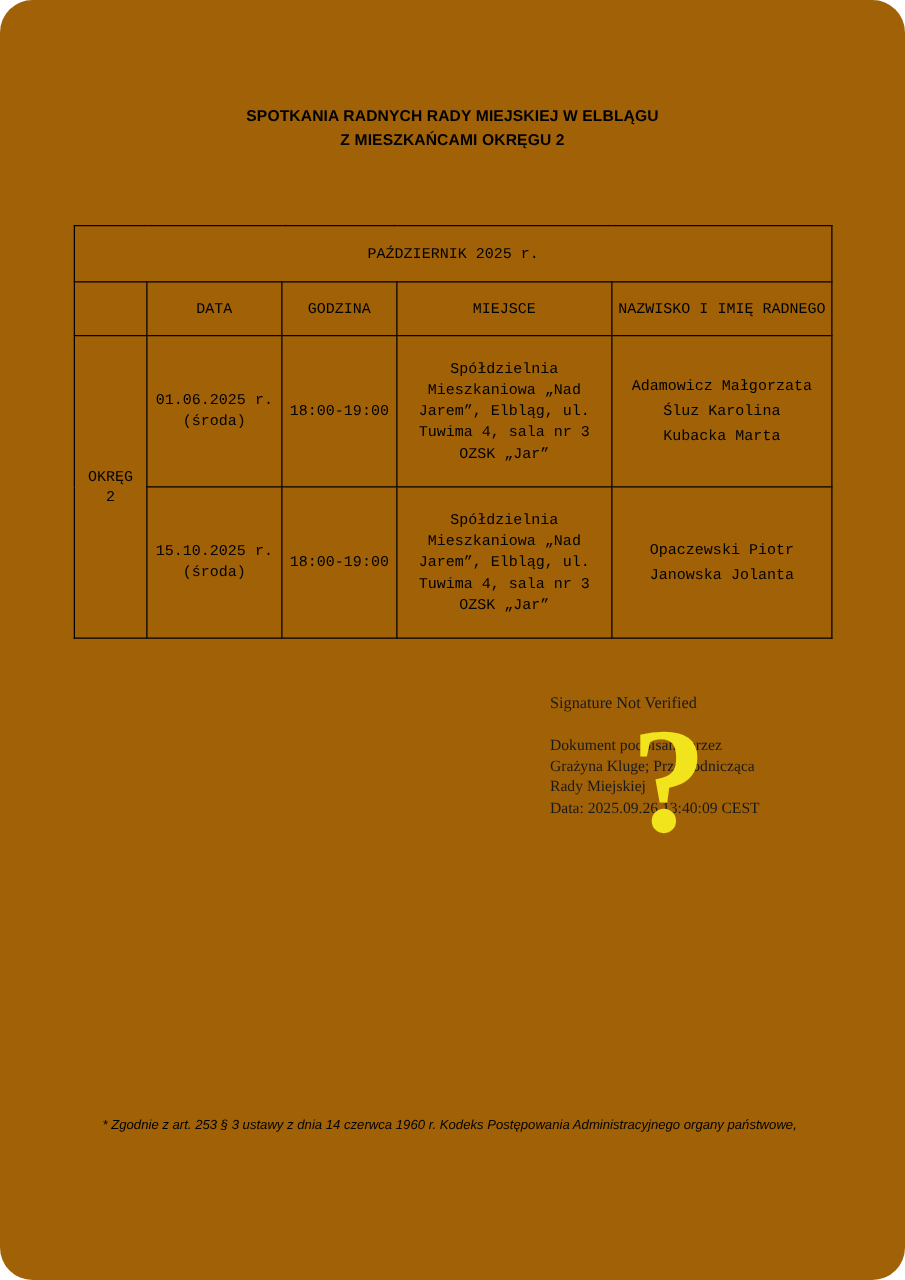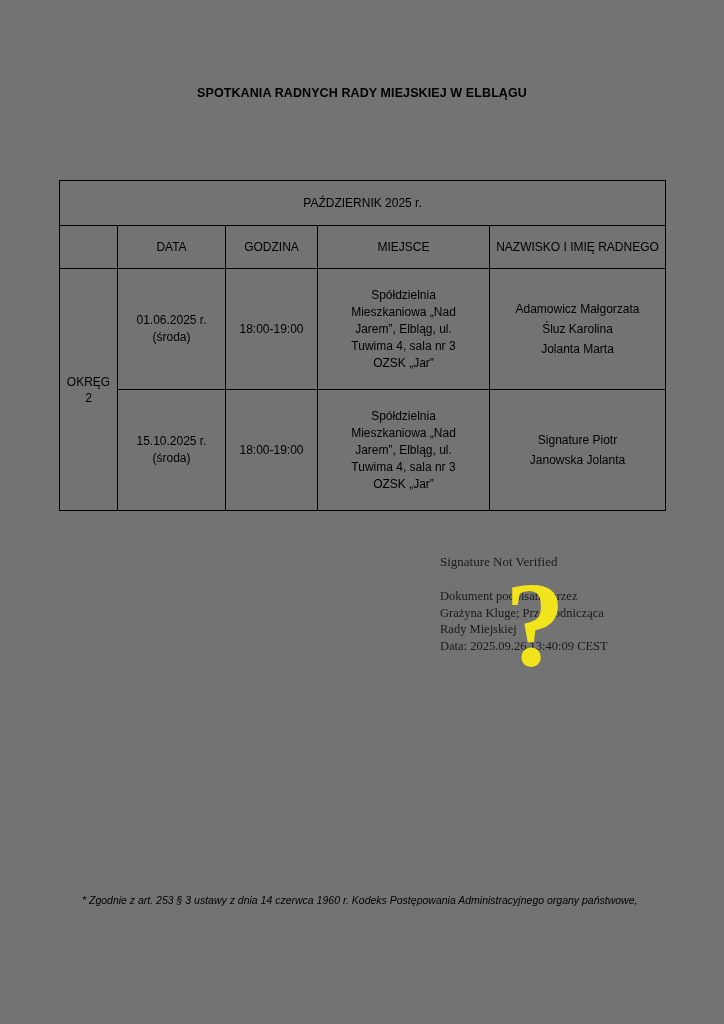--- a/index.html
+++ b/index.html
@@ -12,21 +12,22 @@
     height: 1024px;
     position: relative;
     font-family: "Liberation Sans", sans-serif;
     color: #000000;
     overflow: hidden;
   }
   .page {
     position: relative;
     width: 724px;
     height: 1024px;
-    background: #737373;
+    background: #a16207;
+    border-radius: 26px;
   }
 
   
   .doc-title {
     position: absolute;
     top: 84px;
     left: 0;
     width: 724px;
     text-align: center;
     font-weight: bold;
@@ -35,20 +36,21 @@
     letter-spacing: 0.1px;
   }
   .doc-title div { white-space: nowrap; }
 
   
   .table-wrap {
     position: absolute;
     top: 180px;
     left: 59px;
     width: 606px;
+    font-family: Liberation Mono, monospace;
   }
   table.schedule {
     border-collapse: collapse;
     width: 606px;
     table-layout: fixed;
   }
   table.schedule td, table.schedule th {
     border: 1px solid #000000;
     padding: 0;
     vertical-align: middle;
@@ -135,20 +137,21 @@
     text-align: justify;
   }
 </style>
 </head>
 <body>
 
 <div class="page">
 
   <div class="doc-title">
     <div>SPOTKANIA RADNYCH RADY MIEJSKIEJ W ELBLĄGU</div>
+    <div>Z MIESZKAŃCAMI OKRĘGU 2</div>
   </div>
 
   <div class="table-wrap">
     <table class="schedule">
       <colgroup>
         <col class="w-okreg">
         <col class="w-date">
         <col class="w-time">
         <col class="w-place">
         <col class="w-names">
@@ -178,39 +181,39 @@
           <td class="cell-place">
             <div>Spółdzielnia</div>
             <div>Mieszkaniowa „Nad</div>
             <div>Jarem”, Elbląg, ul.</div>
             <div>Tuwima 4, sala nr 3</div>
             <div>OZSK „Jar”</div>
           </td>
           <td class="cell-names">
             <div>Adamowicz Małgorzata</div>
             <div>Śluz Karolina</div>
-            <div>Jolanta Marta</div>
+            <div>Kubacka Marta</div>
           </td>
         </tr>
 
         <tr class="row-body">
           <td class="cell-date">
             <div>15.10.2025 r.</div>
             <div>(środa)</div>
           </td>
           <td class="cell-time">18:00-19:00</td>
           <td class="cell-place">
             <div>Spółdzielnia</div>
             <div>Mieszkaniowa „Nad</div>
             <div>Jarem”, Elbląg, ul.</div>
             <div>Tuwima 4, sala nr 3</div>
             <div>OZSK „Jar”</div>
           </td>
           <td class="cell-names">
-            <div>Signature Piotr</div>
+            <div>Opaczewski Piotr</div>
             <div>Janowska Jolanta</div>
           </td>
         </tr>
       </tbody>
     </table>
   </div>
 
   <div class="signature">
     <div class="sig-title">Signature Not Verified</div>
     <div class="sig-lines">

